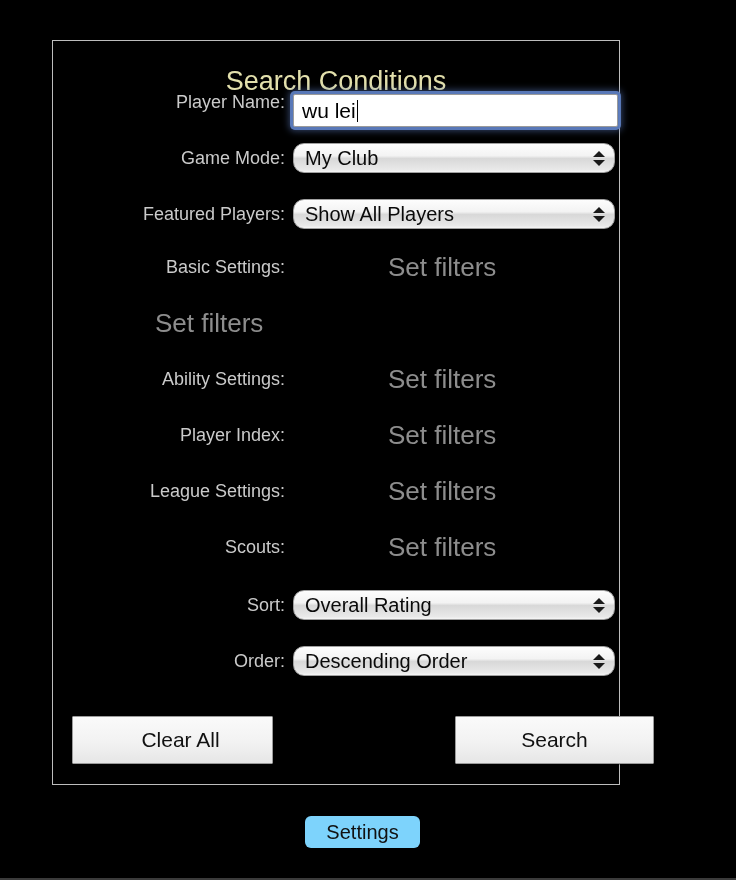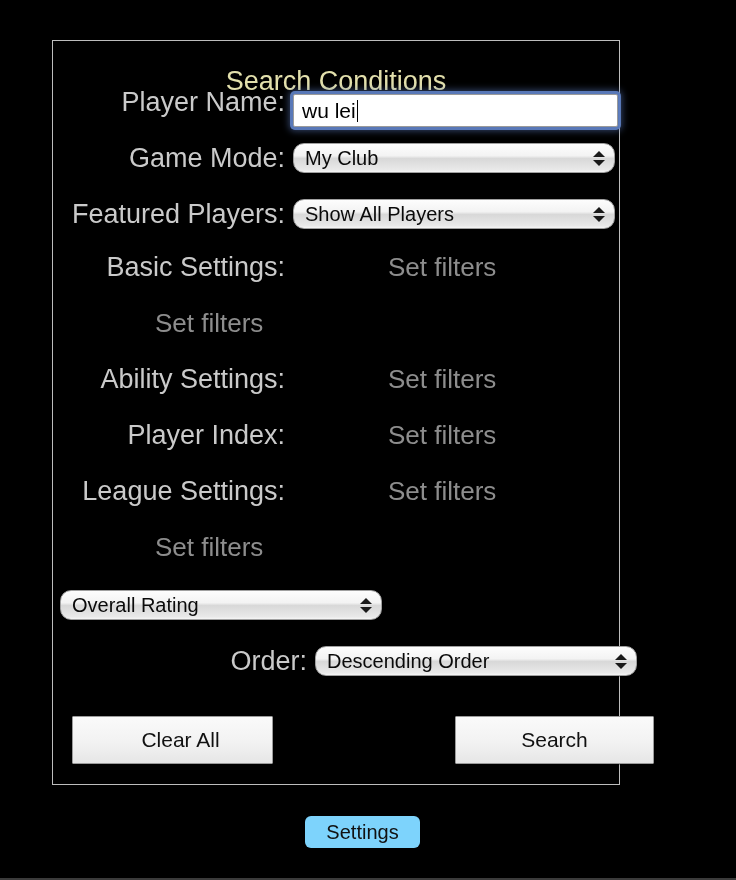--- a/index.html
+++ b/index.html
@@ -53,21 +53,21 @@
     left: 0;
     width: 628px;
     height: 40px;
     display: flex;
     align-items: center;
   }
   .row-label {
     width: 233px;
     text-align: right;
     color: #cacaca;
-    font-size: 27px;
+    font-size: 18px;
     line-height: 32px;
     padding-right: 0px;
     box-sizing: border-box;
     white-space: nowrap;
   }
   .row-control {
     flex: 1;
     margin-left: 8px;
     display: flex;
     align-items: center;
@@ -273,38 +273,40 @@
   </div>
 
   <div class="row" style="top:431px;">
     <div class="row-label">League Settings:</div>
     <div class="row-control">
       <div class="setfilters">Set filters</div>
     </div>
   </div>
 
   <div class="row" style="top:487px;">
+    <div class="row-label">Scouts:</div>
     <div class="row-control">
       <div class="setfilters">Set filters</div>
     </div>
   </div>
 
   <div class="row" style="top:545px;">
+    <div class="row-label">Sort:</div>
     <div class="row-control">
       <div class="popup">
         <span>Overall Rating</span>
         <span class="popup-arrows">
           <span class="arrow-up"></span>
             <span class="arrow-dn"></span>
         </span>
       </div>
     </div>
   </div>
 
-  <div class="row" style="top:601px;padding-left:22px;">
+  <div class="row" style="top:601px;">
     <div class="row-label">Order:</div>
     <div class="row-control">
       <div class="popup">
         <span>Descending Order</span>
         <span class="popup-arrows">
           <span class="arrow-up"></span>
             <span class="arrow-dn"></span>
         </span>
       </div>
     </div>

